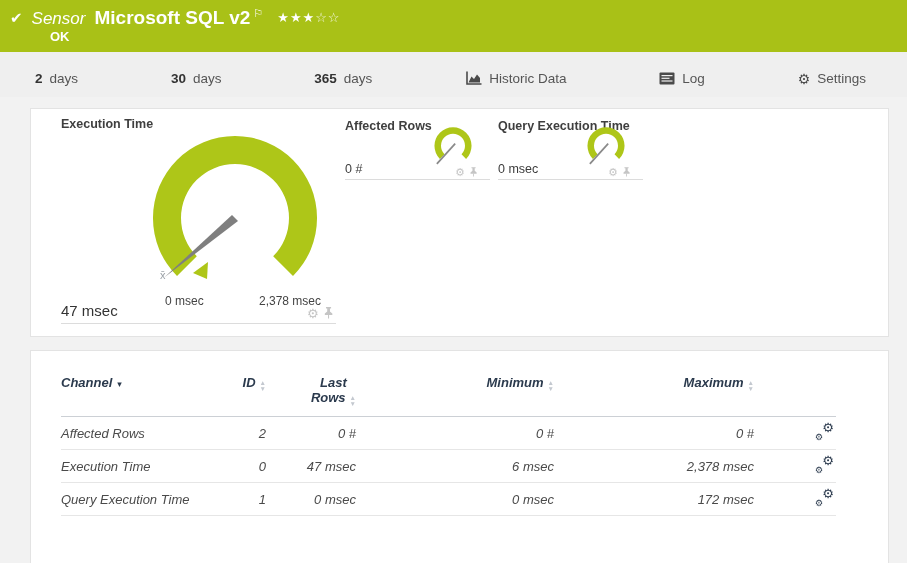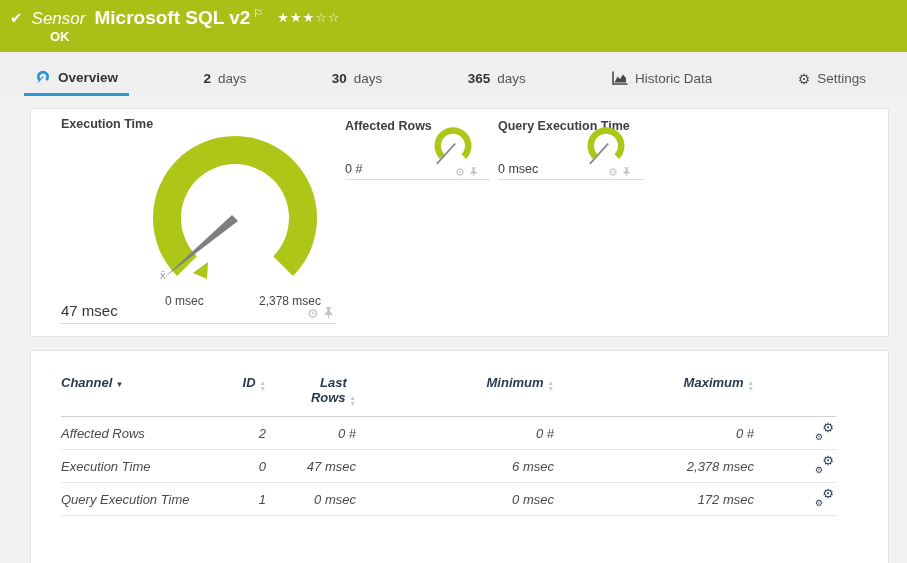--- a/index.html
+++ b/index.html
@@ -72,45 +72,47 @@
     <span class="check-ic">✔</span>
     <span class="kind">Sensor</span>
     <span class="sname">Microsoft SQL v2</span>
     <span class="flag-ic">⚐</span>
     <span class="stars"><span>★★★</span><span style="opacity:.85">☆☆</span></span>
   </div>
   <div class="status-ok">OK</div>
 </div>
 
 <div class="tabbar">
-  <div class="tab active">
-    <svg width="16" height="15" viewBox="0 0 44 42">
-      <path d="M10 31 A17 17 0 1 1 34 31 L28.5 25.5 A9 9 0 1 0 15.5 25.5 Z" fill="#2798d4"></path>
-      <line x1="23" y1="18" x2="8" y2="35" stroke="#2798d4" stroke-width="3"></line>
-    </svg>
-    <span class="lbl">Overview</span>
-  </div>
   <div class="tab">
     <span class="num">2</span>
     <span class="lbl">days</span>
   </div>
   <div class="tab">
     <span class="num">30</span>
     <span class="lbl">days</span>
   </div>
   <div class="tab">
     <span class="num">365</span>
     <span class="lbl">days</span>
   </div>
   <div class="tab">
     <svg width="17" height="15" viewBox="0 0 17 15">
       <path d="M2 0.5 V13 H16.5" fill="none" stroke="#4a4a4a" stroke-width="1.6"></path>
       <path d="M3.5 11.5 L6.5 5.5 L9 8 L12 3.5 L15 7 V11.5 Z" fill="#4a4a4a"></path>
     </svg>
     <span class="lbl">Historic Data</span>
+  </div>
+  <div class="tab">
+    <svg width="16" height="13" viewBox="0 0 16 13">
+      <rect x="0.5" y="0.5" width="15" height="12" rx="1" fill="#4a4a4a"></rect>
+      <rect x="2.5" y="3" width="11" height="1.2" fill="#efefef"></rect>
+      <rect x="2.5" y="5.7" width="8" height="1.2" fill="#efefef"></rect>
+      <rect x="2.5" y="8.4" width="11" height="1.2" fill="#efefef"></rect>
+    </svg>
+    <span class="lbl">Log</span>
   </div>
   <div class="tab">
     <span class="gear-glyph">⚙</span>
     <span class="lbl">Settings</span>
   </div>
 </div>
 
 <div class="content">
 
   <div class="panel panel1">

